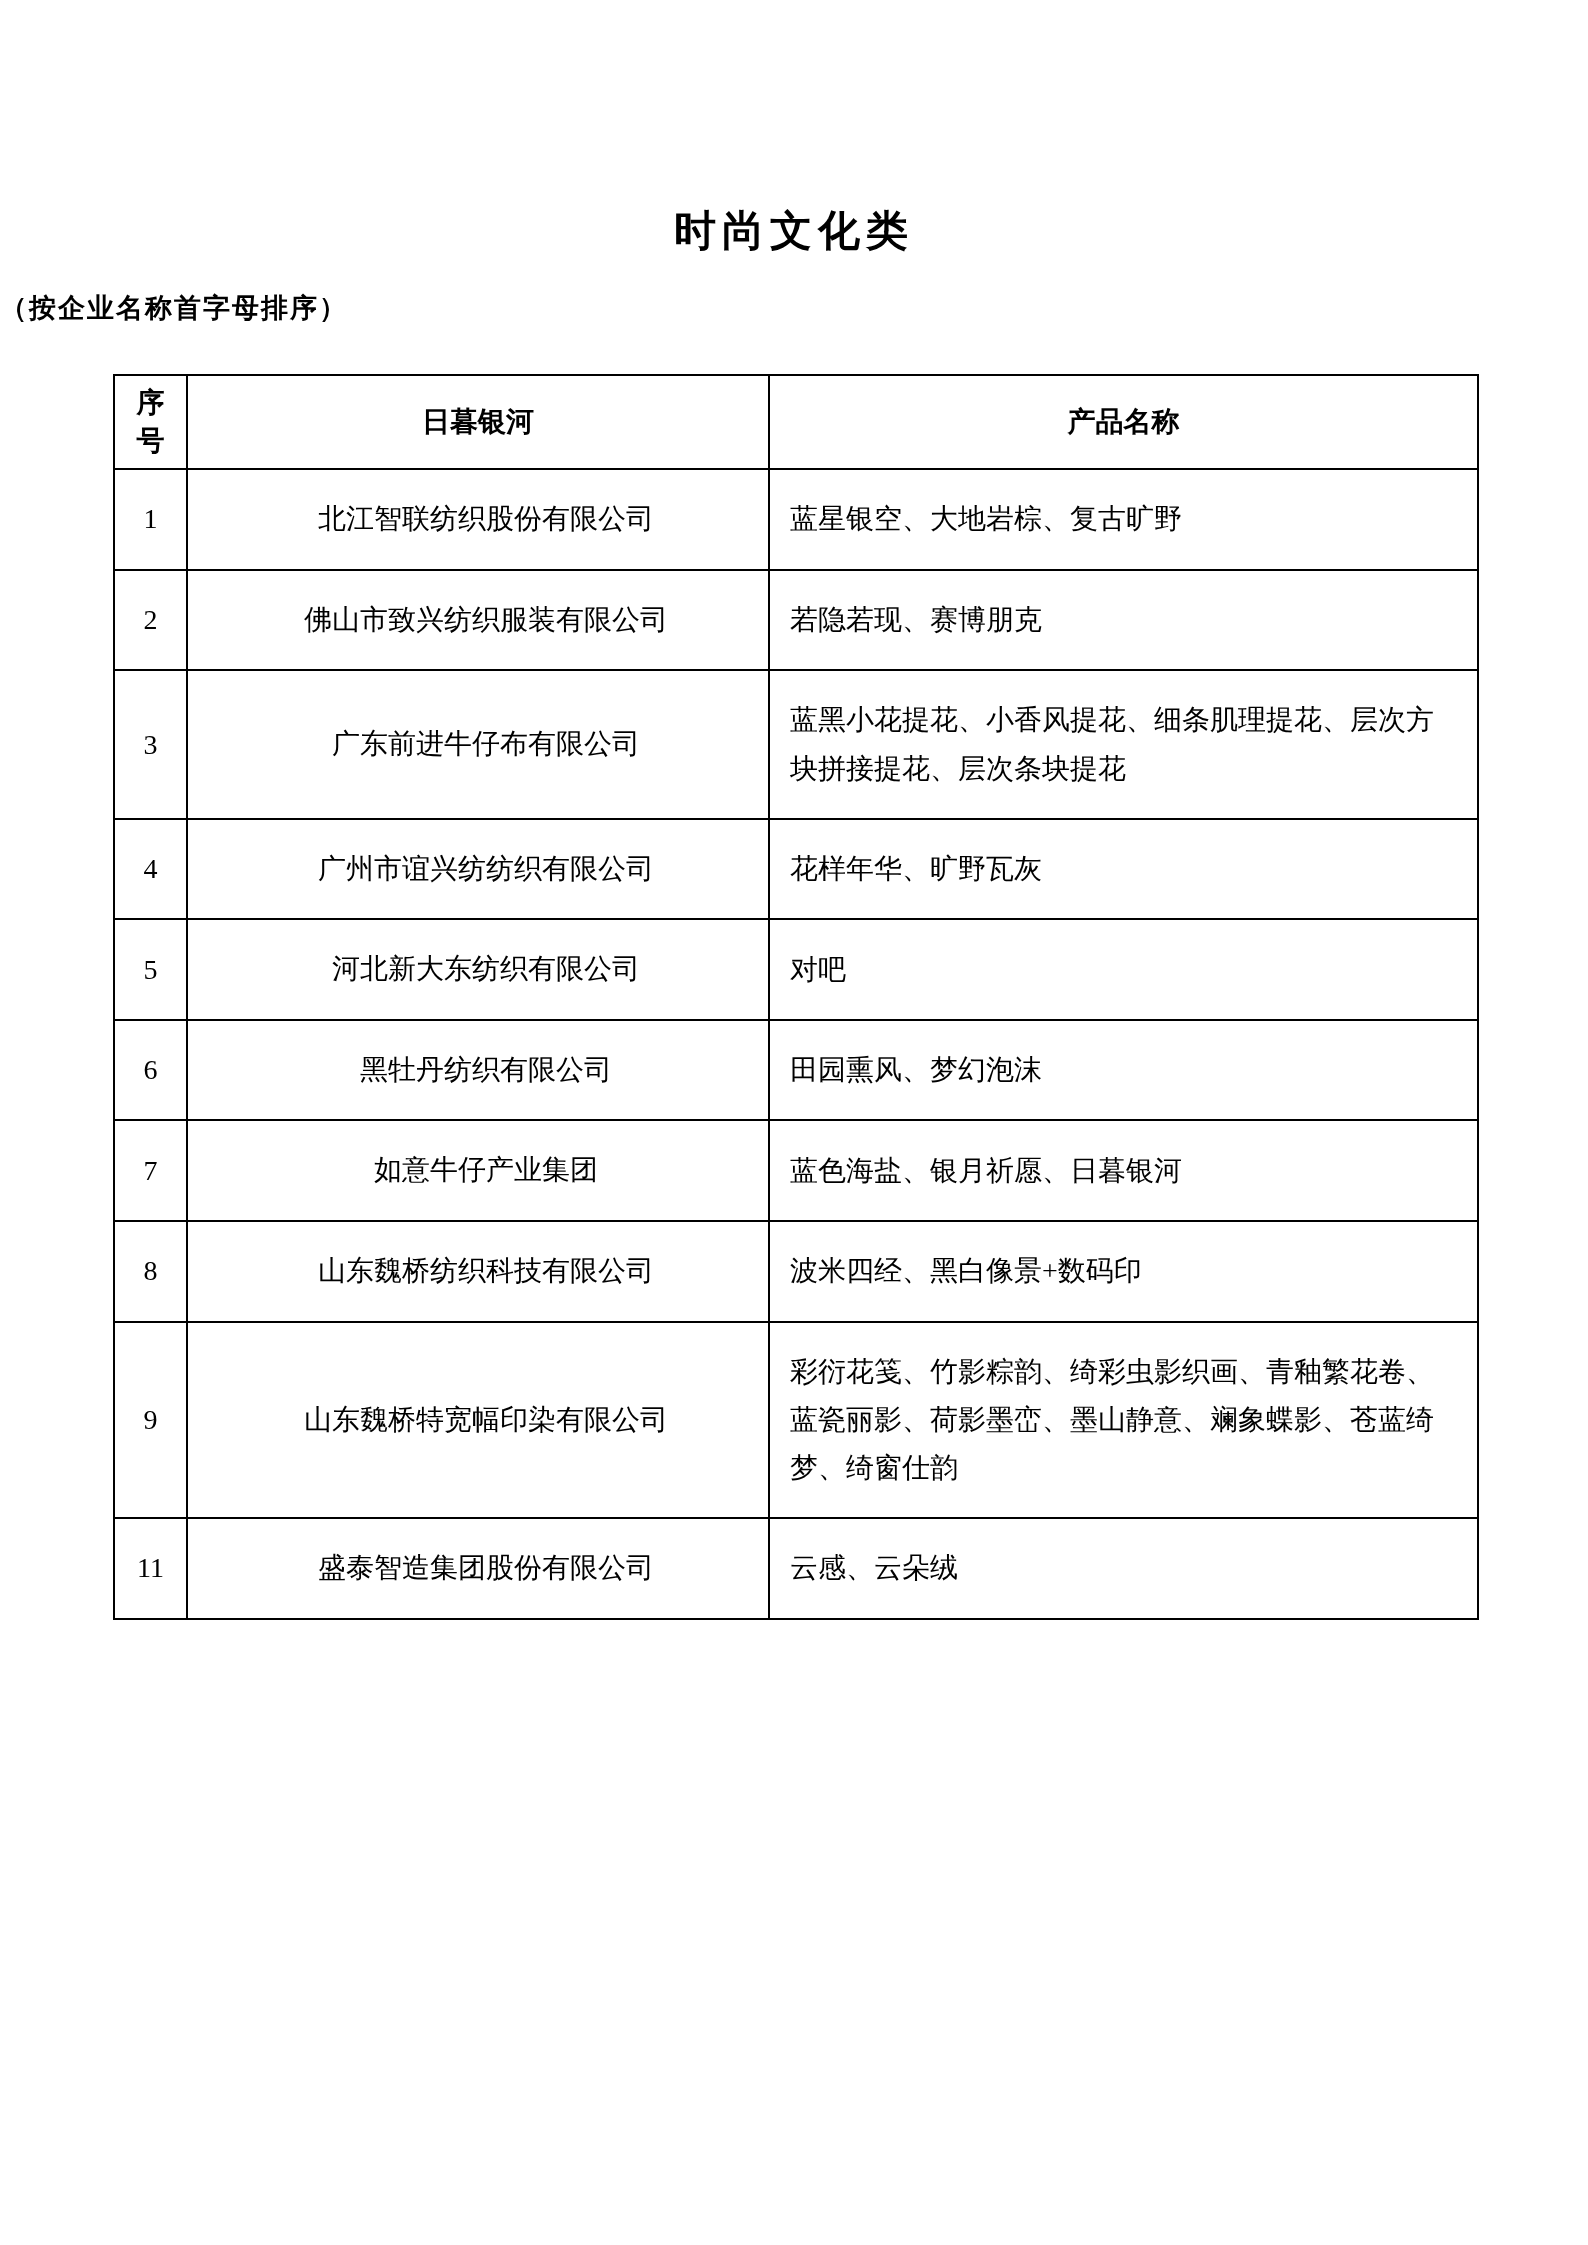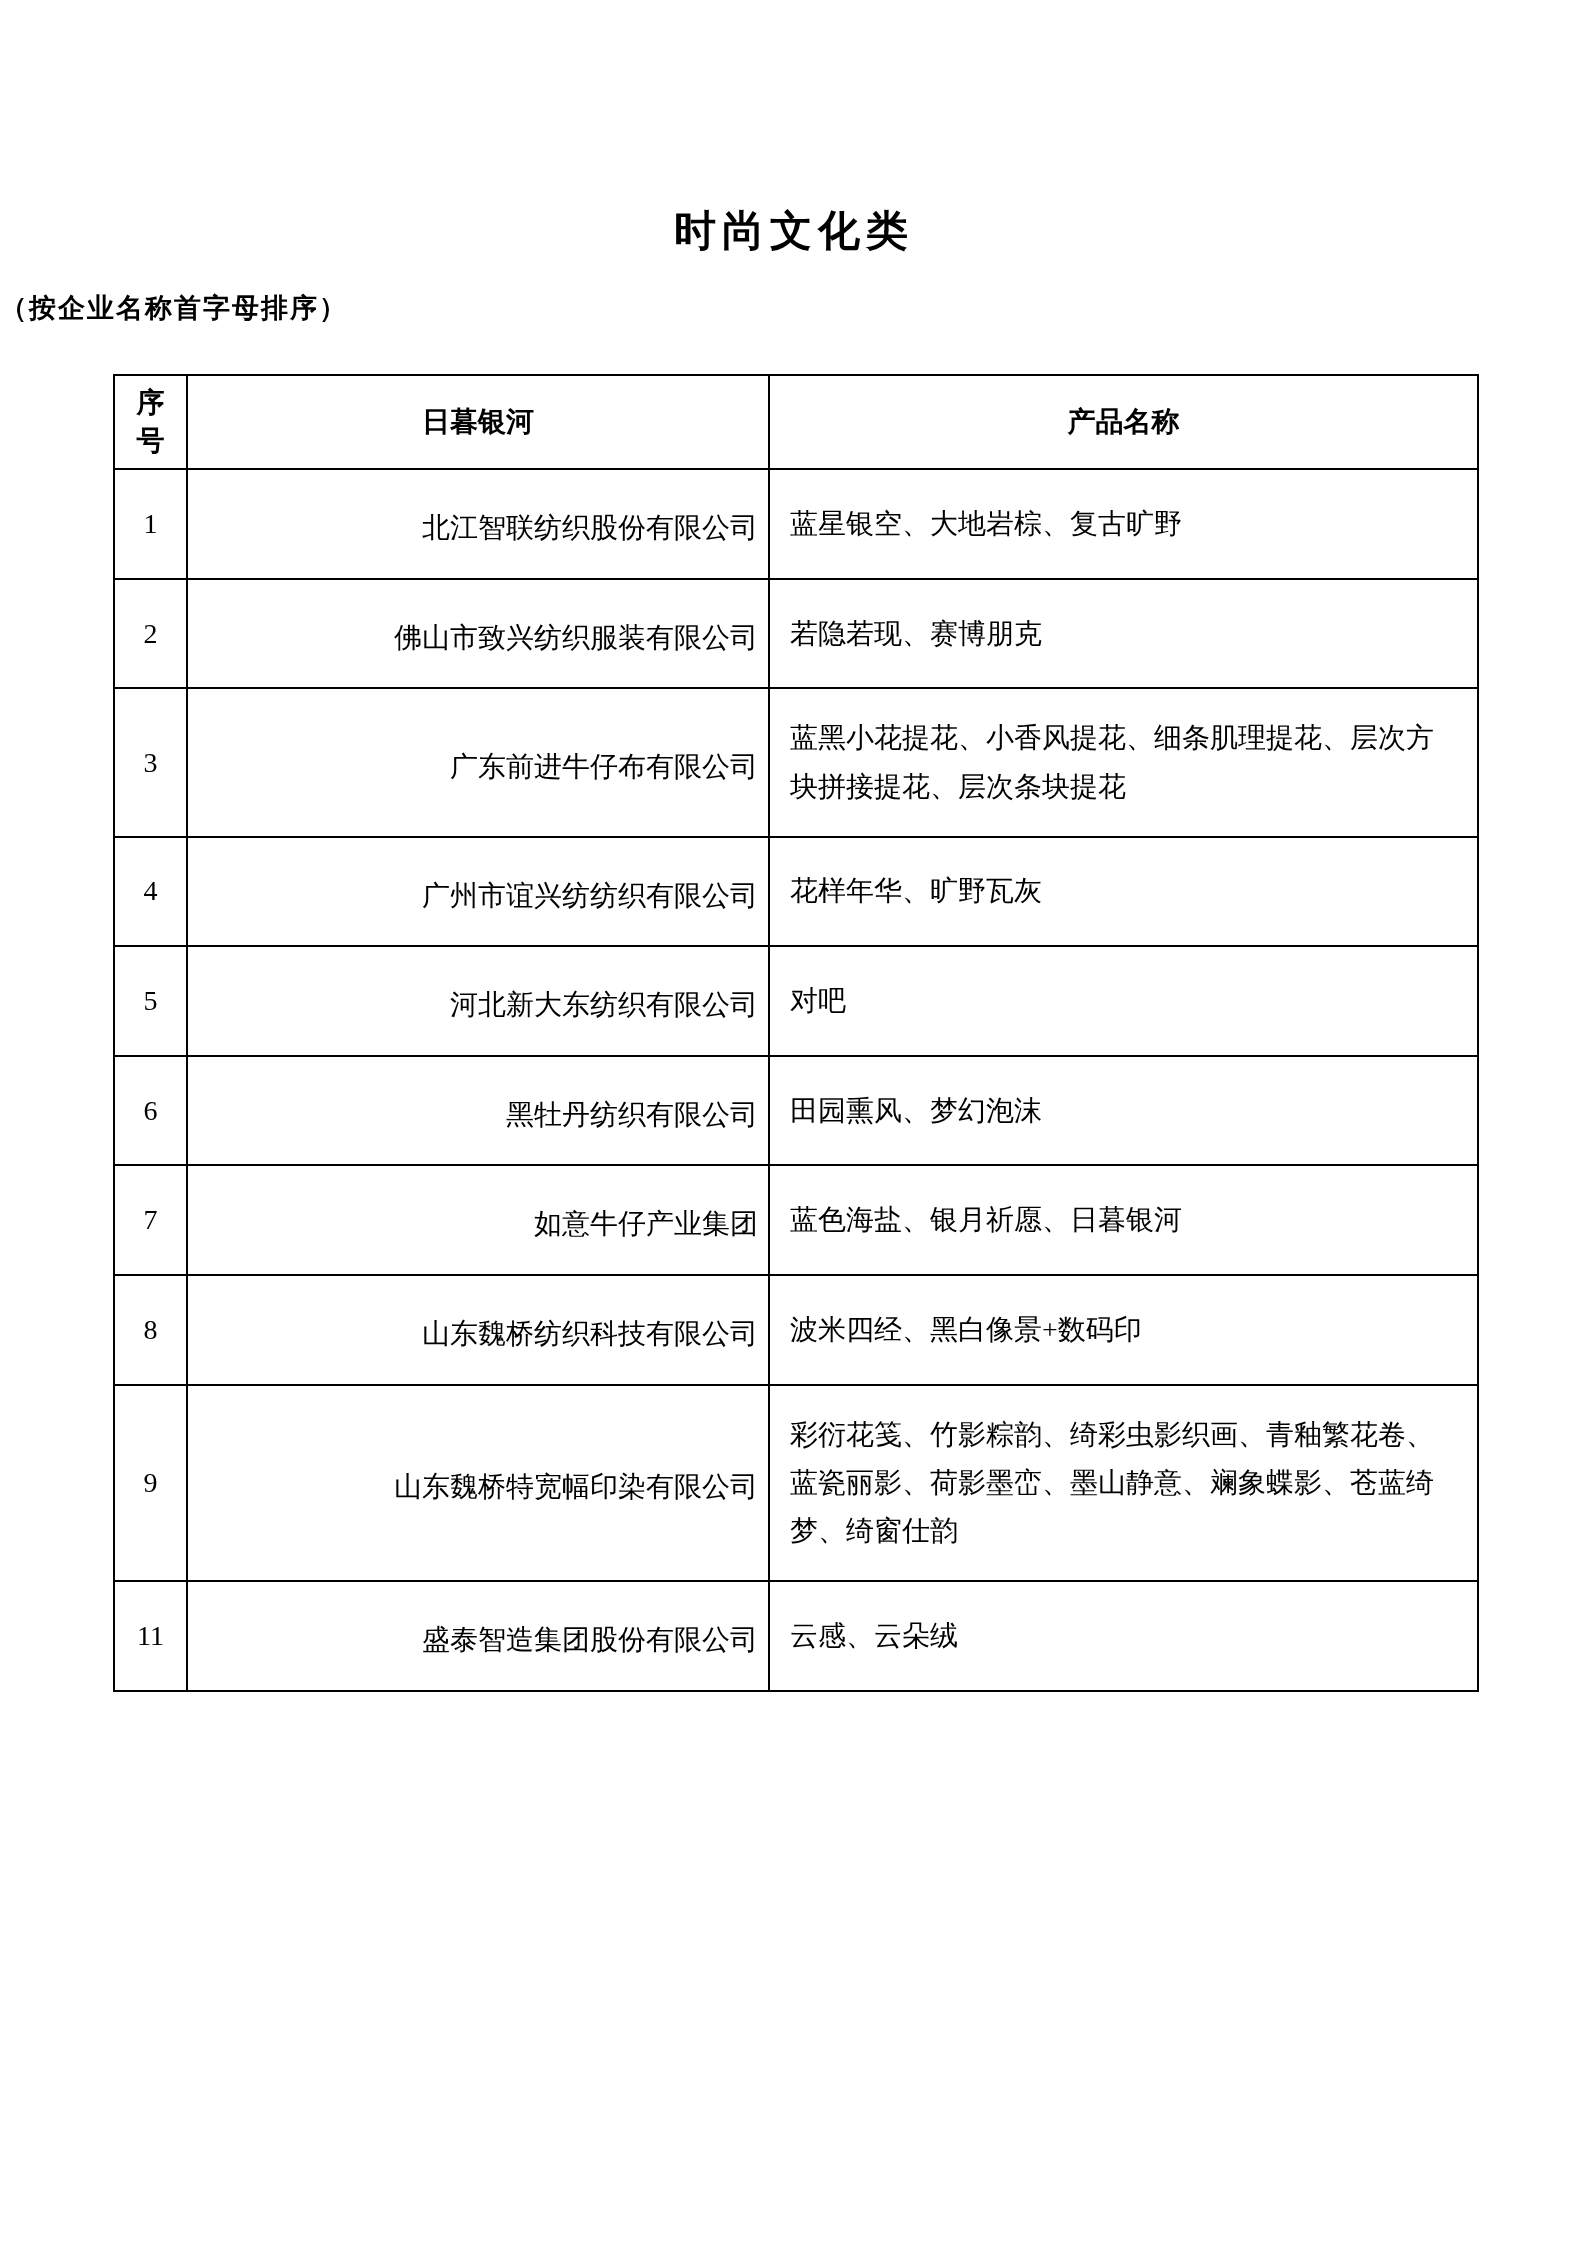--- a/index.html
+++ b/index.html
@@ -57,22 +57,22 @@
     padding: 8px;
   }
   col.col-no      { width: 73px; }
   col.col-company { width: 582px; }
   col.col-product { width: 709px; }
   td.cell-no {
     text-align: center;
     padding: 29px 0;
   }
   td.cell-company {
-    text-align: right;
-    padding: 38px 10px 29px 26px;
+    text-align: center;
+    padding: 29px 10px 29px 26px;
     line-height: 1.45;
   }
   td.cell-product {
     text-align: left;
     padding: 25px 24px 25px 20px;
     line-height: 1.72;
   }
 </style>
 </head>
 <body>

